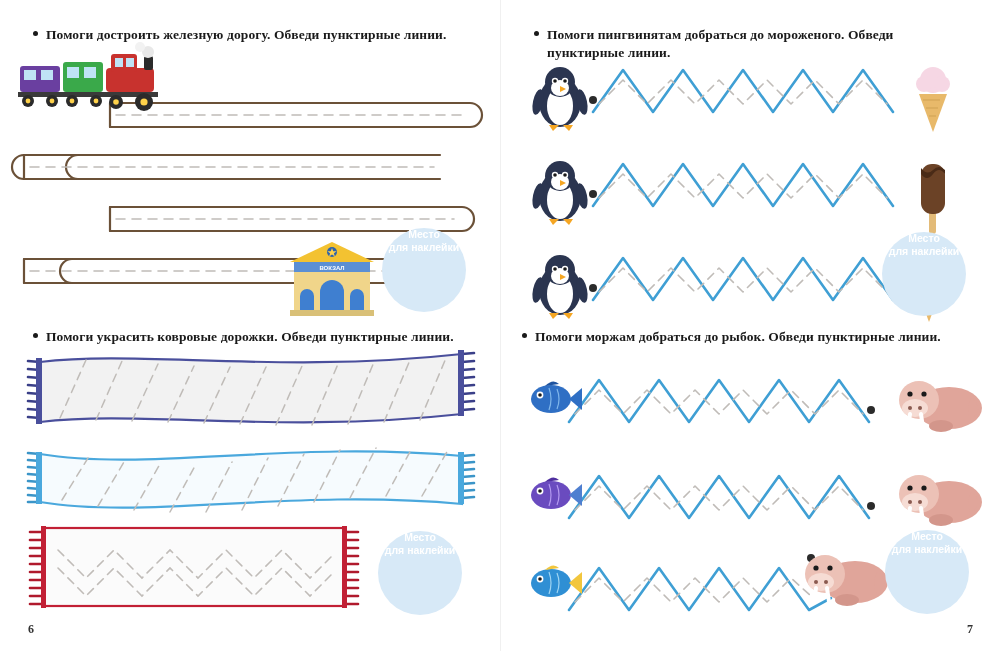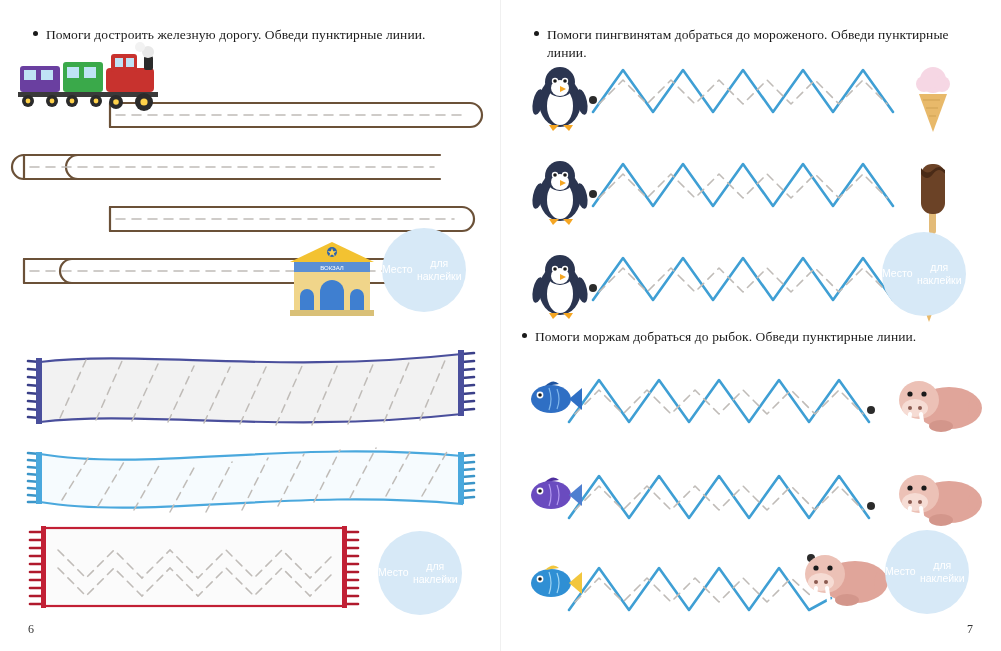--- a/index.html
+++ b/index.html
@@ -12,20 +12,21 @@
     height: 651px;
     position: relative;
     font-family: "Liberation Serif", serif;
     overflow: hidden;
   }
   .page {
     position: absolute;
     top: 0;
     width: 500px;
     height: 651px;
+    font-weight: bold;
   }
   .page-left { left: 0; }
   .page-right { left: 501px; }
 
   .spine {
     position: absolute;
     left: 500px;
     top: 0;
     width: 1px;
     height: 651px;
@@ -59,23 +60,22 @@
   }
   .page-num.left { left: 28px; }
   .page-num.right { right: 28px; }
 
   
   .sticker {
     position: absolute;
     border-radius: 50%;
     background: #d7e9f7;
     display: flex;
-    flex-direction: row;
+    flex-direction: column;
     align-items: center;
-    justify-content: center;
     color: #ffffff;
     font-size: 10.5px;
     line-height: 1.25;
     text-align: center;
     font-family: "Liberation Sans", sans-serif;
   }
 
   svg { display: block; }
 
   .svg-layer {
@@ -175,20 +175,24 @@
     <path d="M 18 70 L 18 56 A 7 7 0 0 1 32 56 L 32 70 Z" fill="#3f7fd0"></path>
     <path d="M 68 70 L 68 56 A 7 7 0 0 1 82 56 L 82 70 Z" fill="#3f7fd0"></path>
     <rect x="8" y="70" width="84" height="6" fill="#d9c077"></rect>
   </svg>
 
   <div class="sticker" style="left:382px; top:228px; width:84px; height:84px;">
     <span>Место</span>
     <span>для наклейки</span>
   </div>
 
+  <div class="task-title" style="left:46px; top:328px; width:430px;">
+    <span class="bullet"></span>
+    <span>Помоги украсить ковровые дорожки. Обведи пунктирные линии.</span>
+  </div>
 
   <svg class="svg-layer" width="500" height="280" style="top:348px;" viewBox="0 0 500 280">
 
     <g>
       <path d="M 40 14 C 140 2, 280 26, 462 6 L 462 66 C 280 86, 140 62, 40 74 Z" fill="#f2f2f2" stroke="#4a4f9c" stroke-width="2.2"></path>
       <g stroke="#c0bcb8" stroke-width="1.5" stroke-dasharray="8 6" stroke-linecap="round" fill="none">
         <path d="M 60 70 L 86 12"></path>
           <path d="M 96 72 L 122 13"></path>
           <path d="M 132 73 L 158 16"></path>
         <path d="M 168 74 L 194 18"></path>

